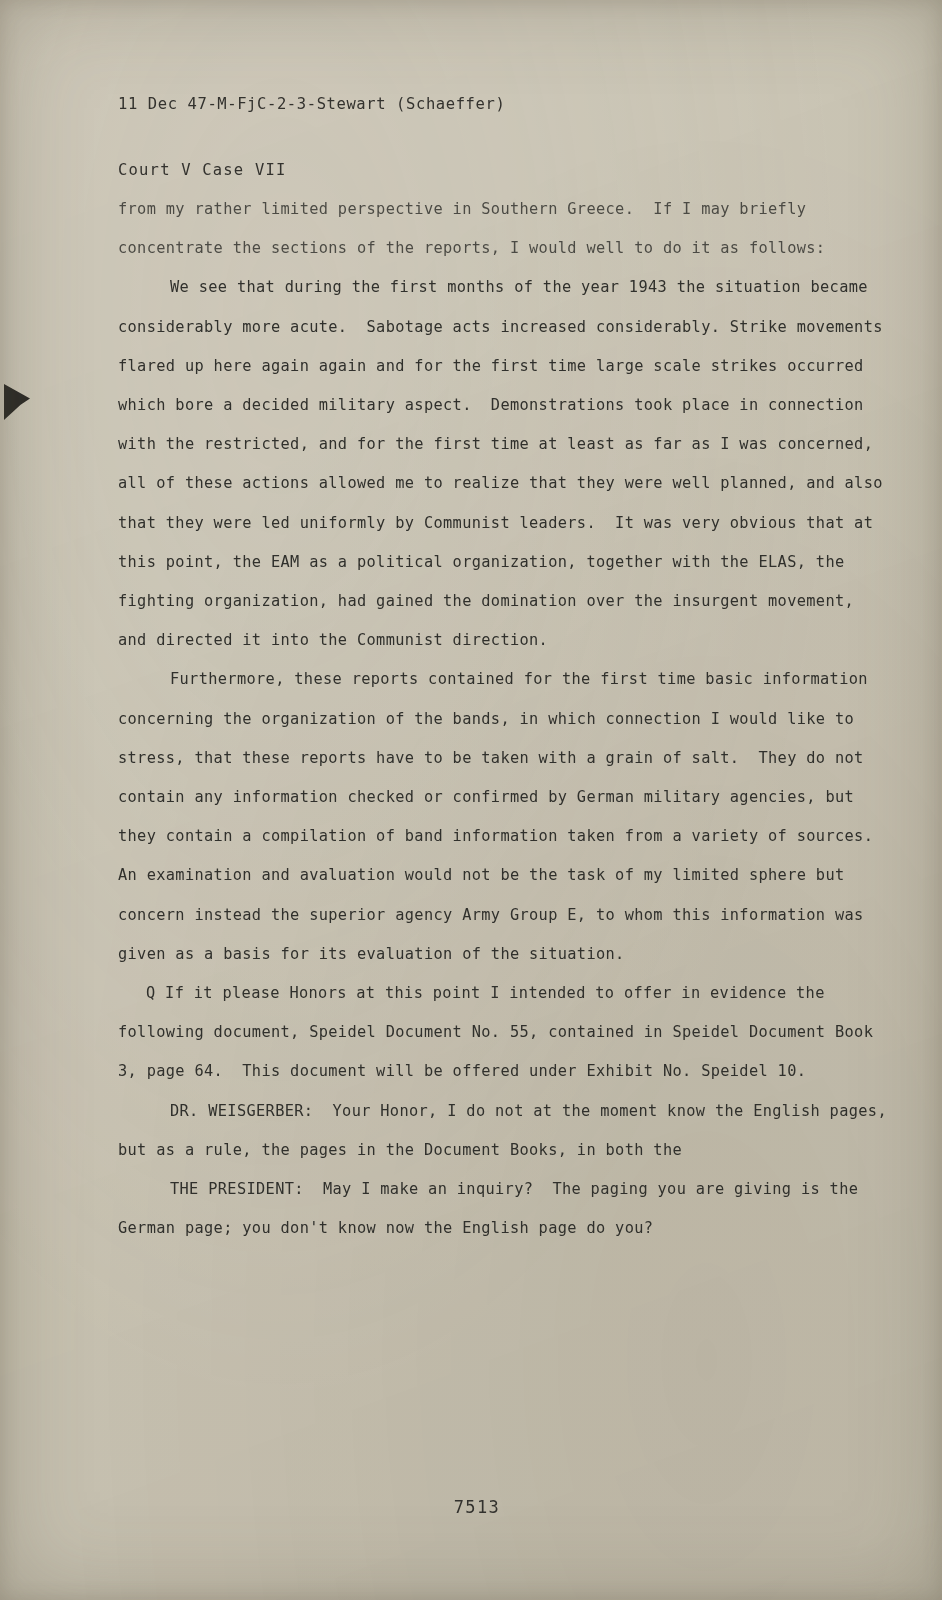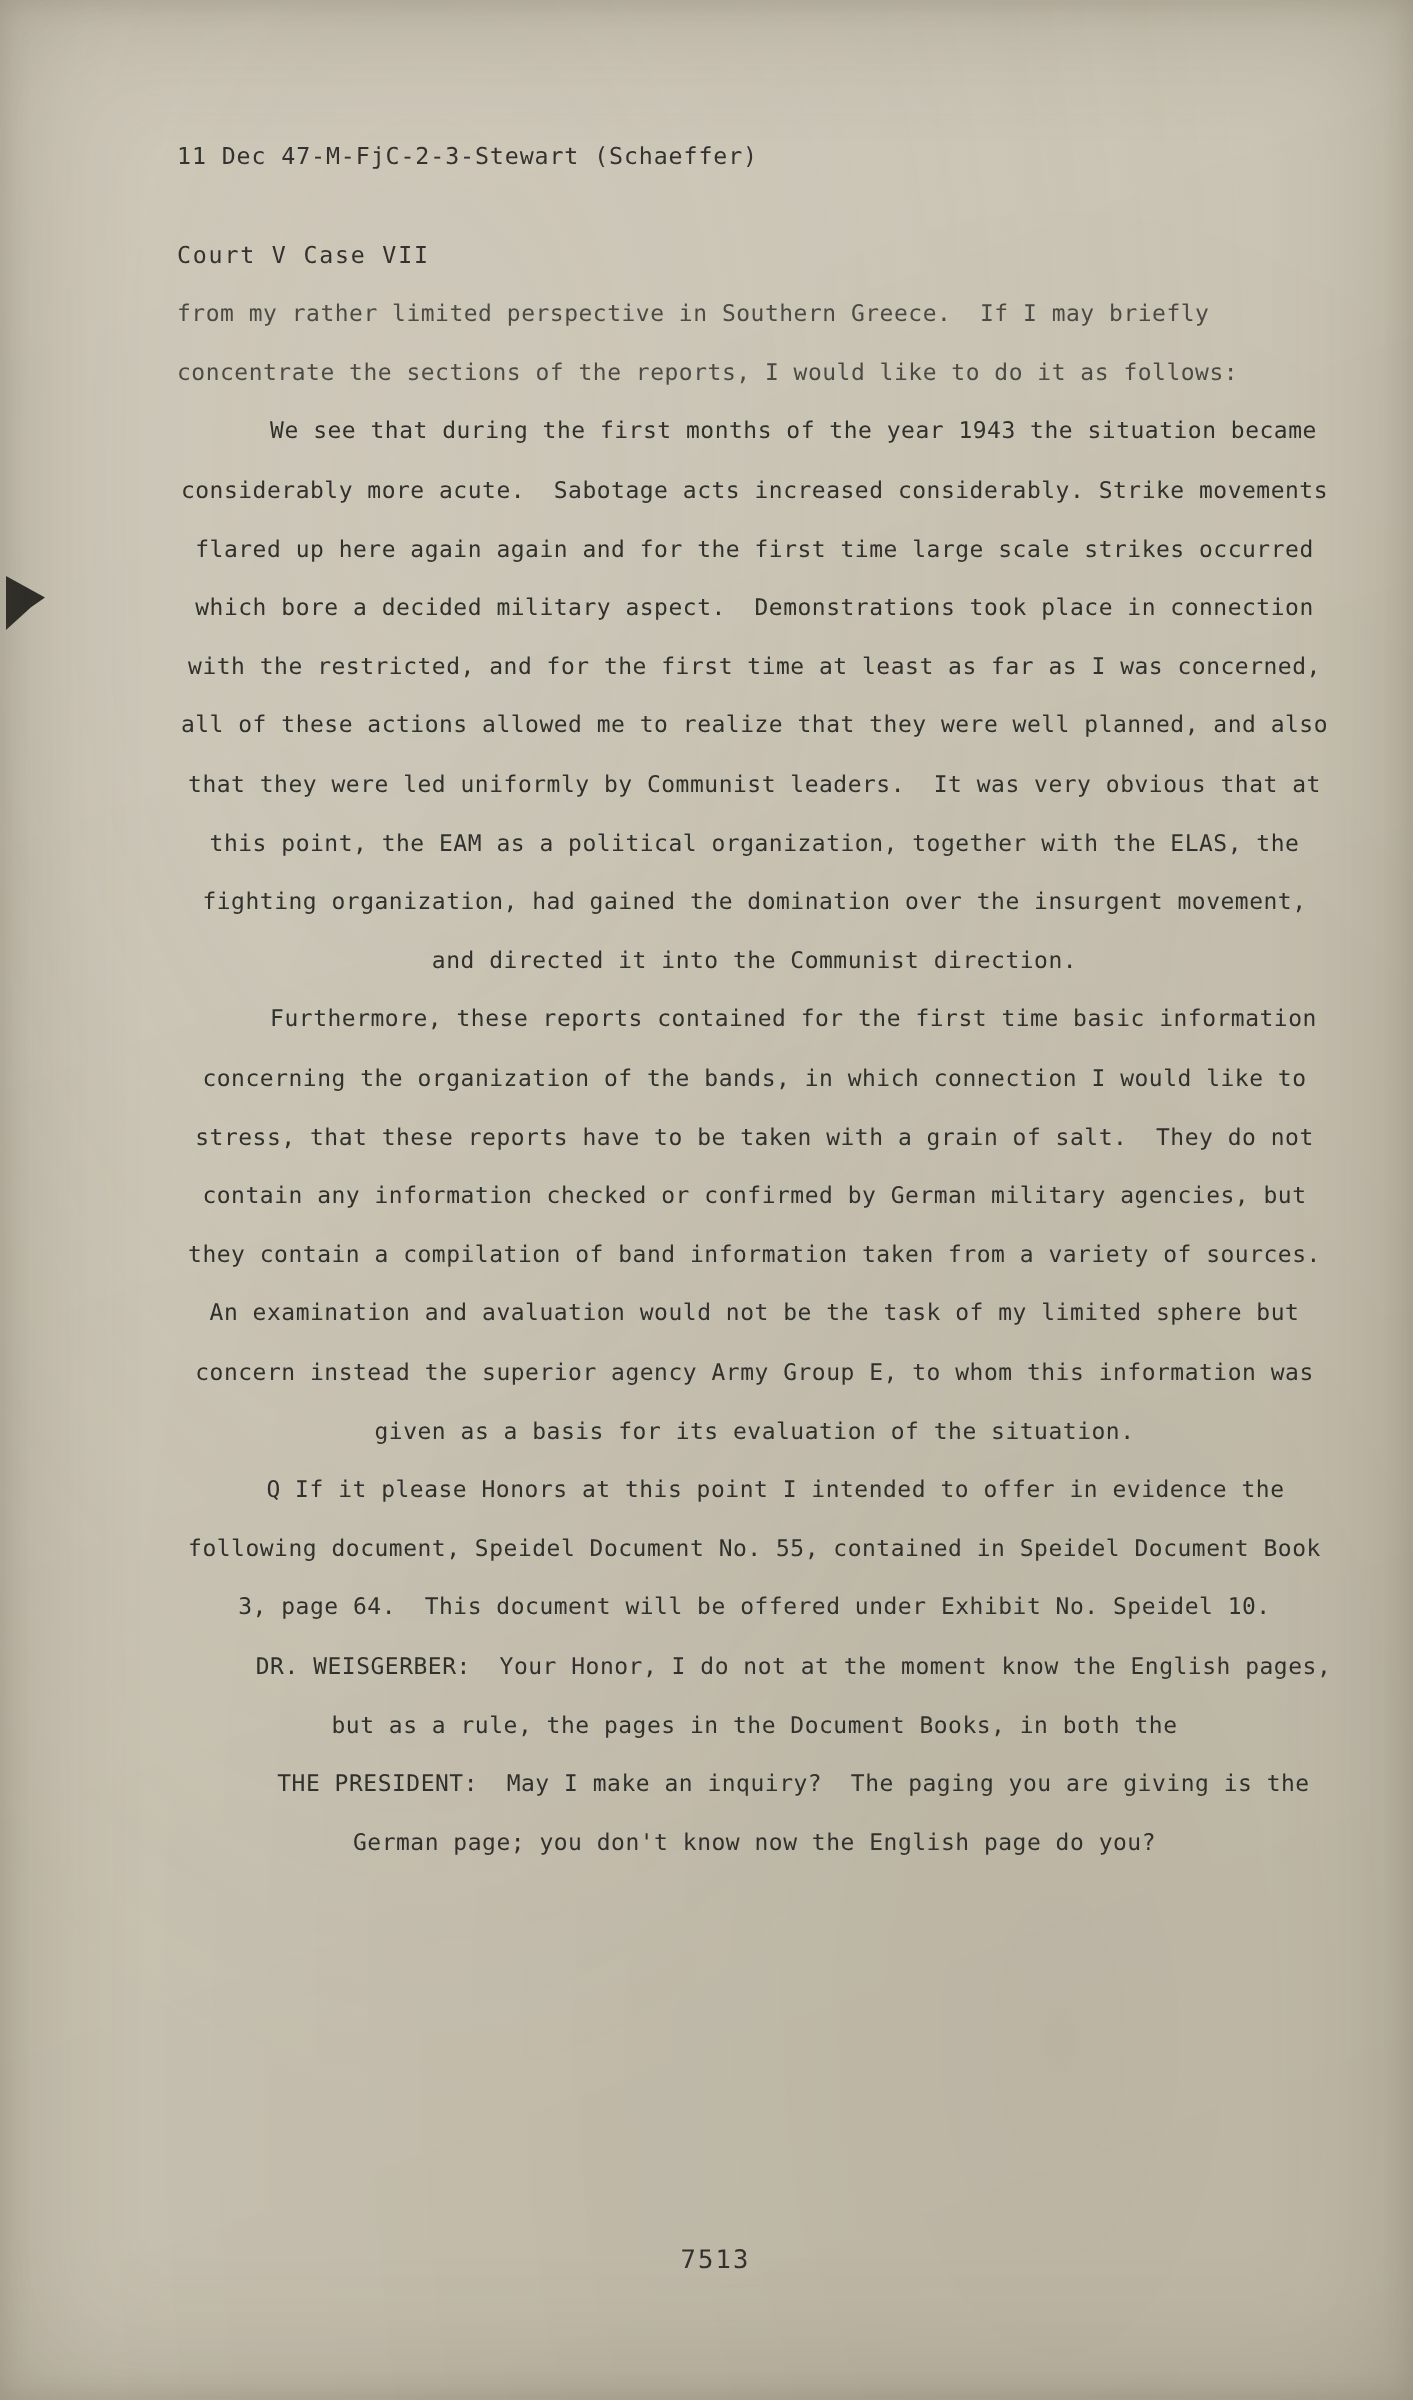--- a/index.html
+++ b/index.html
@@ -73,21 +73,20 @@
     line-height: 39.2px;
     letter-spacing: .35px;
     color: #30302c;
   }
   .para {
     margin: 0 0 0 0;
     white-space: pre-wrap;
   }
   .para + .para {
     margin-top: 0;
-    text-align: center;
   }
   .indent {
     text-indent: 52px;
   }
   .indent-sm {
     text-indent: 28px;
   }
   .folio {
     position: absolute;
     top: 1497px;
@@ -108,21 +107,21 @@
 <div class="page">
   <div class="sheet">
     <div class="edge-tear"></div>
 
     <div class="header">
       <div>11 Dec 47-M-FjC-2-3-Stewart (Schaeffer)</div>
       <div class="line2">Court  V      Case VII</div>
     </div>
 
     <div class="body">
-      <p class="para ink-fade">from my rather limited perspective in Southern Greece.  If I may briefly concentrate the sections of the reports, I would like to do it as follows:</p>
+      <p class="para ink-fade">from my rather limited perspective in Southern Greece.  If I may briefly concentrate the sections of the reports, I would well to do it as follows:</p>
       <p class="para indent">We see that during the first months of the year 1943 the situation became considerably more acute.  Sabotage acts increased considerably. Strike movements flared up here again again and for the first time large scale strikes occurred which bore a decided military aspect.  Demonstrations took place in connection with the restricted, and for the first time at least as far as I was concerned, all of these actions allowed me to realize that they were well planned, and also that they were led uniformly by Communist leaders.  It was very obvious that at this point, the EAM as a political organization, together with the ELAS, the fighting organization, had gained the domination over the insurgent movement, and directed it into the Communist direction.</p>
       <p class="para indent">Furthermore, these reports contained for the first time basic information concerning the organization of the bands, in which connection I would like to stress, that these reports have to be taken with a grain of salt.  They do not contain any information checked or confirmed by German military agencies, but they contain a compilation of band information taken from a variety of sources.  An examination and avaluation would not be the task of my limited sphere but concern instead the superior agency Army Group E, to whom this information was given as a basis for its evaluation of the situation.</p>
       <p class="para indent-sm">Q If it please Honors at this point I intended to offer in evidence the following document, Speidel Document No. 55, contained in Speidel Document Book 3, page 64.  This document will be offered under Exhibit No. Speidel 10.</p>
       <p class="para indent">DR. WEISGERBER:  Your Honor, I do not at the moment know the English pages, but as a rule, the pages in the Document Books, in both the</p>
       <p class="para indent">THE PRESIDENT:  May I make an inquiry?  The paging you are giving is the German page; you don't know now the English page do you?</p>
     </div>
 
     <div class="folio">7513</div>
   </div>
 </div>

